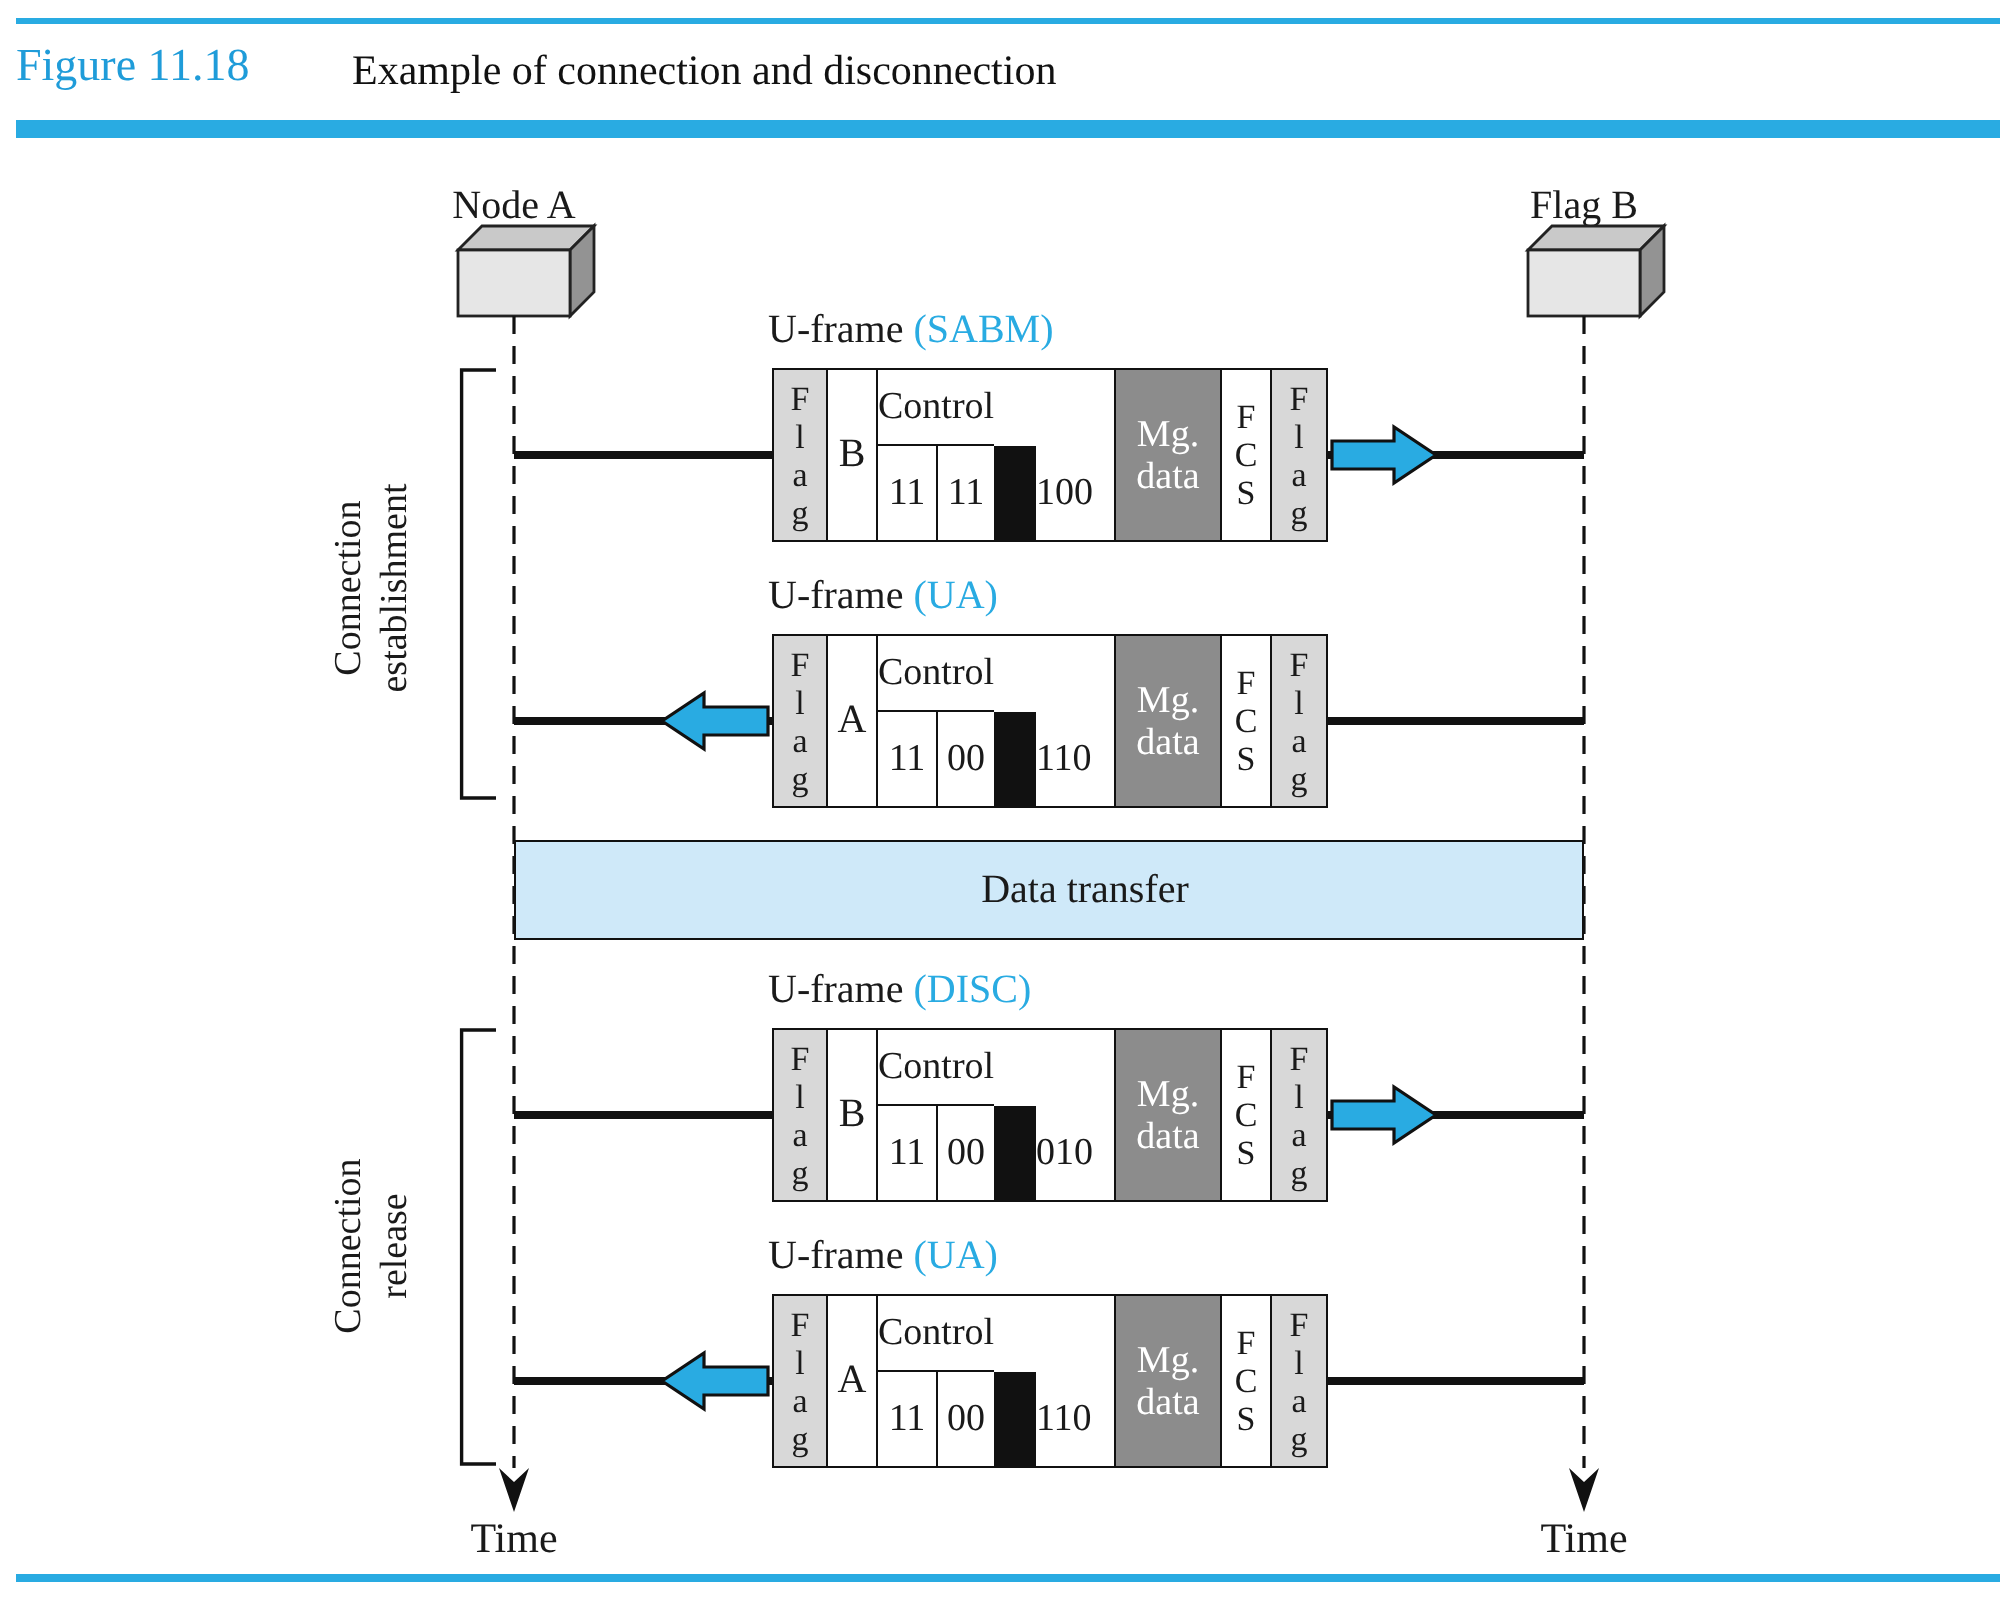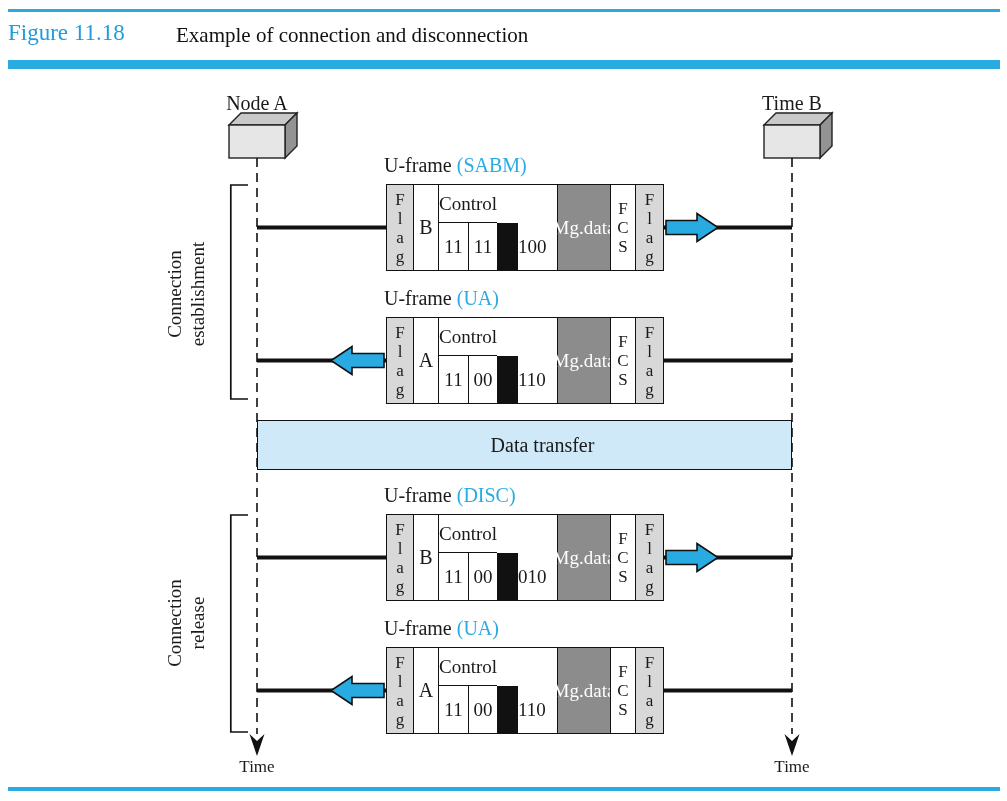--- a/index.html
+++ b/index.html
@@ -6,21 +6,21 @@
   #canvas{
     position:relative;width:1007px;height:801px;background:#fff;overflow:hidden;
     font-family:"Liberation Serif","DejaVu Serif",serif;color:#1a1a1a;
   }
   
   .rule{position:absolute;left:8px;width:992px;background:#29abe2;}
   #figure-label{position:absolute;left:8px;top:20px;font-size:23px;font-weight:normal;color:#1f9cd9;}
   #figure-caption{position:absolute;left:176px;top:23px;font-size:21px;color:#111;}
   
   .node-label{position:absolute;width:140px;text-align:center;font-size:20px;}
-  .time-label{position:absolute;width:140px;text-align:center;font-size:17px;}
+  .time-label{position:absolute;width:140px;text-align:center;font-size:21px;}
   
   .phase-label{
     position:absolute;width:200px;height:48px;transform:rotate(-90deg);
     text-align:center;font-size:19px;line-height:23px;
   }
   
   .frame{
     position:absolute;left:386px;width:278px;height:87px;box-sizing:border-box;
     border:1.6px solid #111;display:flex;background:#fff;z-index:2;
   }
@@ -30,21 +30,21 @@
   .flag2{flex:1;width:auto;background:#d8d8d8;}
   .addrcell{width:25px;font-size:20px;}
   .controlcell{width:119px;flex-direction:column;align-items:flex-start;justify-content:flex-start;}
   .ctl-label{height:37px;border-bottom:1.6px solid #111;display:flex;align-items:center;justify-content:center;font-size:19px;}
   .ctl-bits{flex:1;display:flex;align-items:stretch;}
   .bit{display:flex;align-items:center;justify-content:center;font-size:19px;}
   .bit-0{width:30px;border-right:1.6px solid #111;box-sizing:border-box;}
   .bit-1{width:28px;}
   .bit-block{width:21px;background:#111;}
   .bit-2{flex:1;}
-  .mgcell{width:53px;background:#8c8c8c;color:#fff;flex-direction:row;font-size:19px;line-height:21px;}
+  .mgcell{width:53px;background:#8c8c8c;color:#fff;flex-direction:column;font-size:19px;line-height:21px;}
   .fcscell{width:25px;}
   .vtext{writing-mode:vertical-rl;text-orientation:upright;font-size:17px;letter-spacing:0px;line-height:1;}
   
   .ftitle{position:absolute;left:384px;font-size:20px;z-index:2;white-space:nowrap;}
   .ftitle .ftype{color:#29abe2;margin-left:5px;}
   
   #data-band{
     position:absolute;left:257px;top:420px;width:535px;height:50px;box-sizing:border-box;
     background:#cfe9f9;border:1.6px solid #111;display:flex;align-items:center;justify-content:center;
     font-size:20px;z-index:2;padding-left:36px;
@@ -97,21 +97,21 @@
 
     <g fill="#29abe2" stroke="#111" stroke-width="1.6">
       <polygon points="666,220.5 697,220.5 697,213.5 718,227.5 697,241.5 697,234.5 666,234.5"></polygon>
       <polygon points="384,353.5 352,353.5 352,346.5 331,360.5 352,374.5 352,367.5 384,367.5"></polygon>
       <polygon points="666,550.5 697,550.5 697,543.5 718,557.5 697,571.5 697,564.5 666,564.5"></polygon>
       <polygon points="384,683.5 352,683.5 352,676.5 331,690.5 352,704.5 352,697.5 384,697.5"></polygon>
     </g>
   </svg>
 
   <div class="node-label" style="left:187px;top:92px;">Node A</div>
-  <div class="node-label" style="left:722px;top:92px;">Time B</div>
+  <div class="node-label" style="left:722px;top:92px;">Flag B</div>
 
   <div class="phase-label" style="left:87px;top:270px;">
     <div>Connection</div>
     <div>establishment</div>
   </div>
   <div class="phase-label" style="left:87px;top:599px;">
     <div>Connection</div>
     <div>release</div>
   </div>
 

